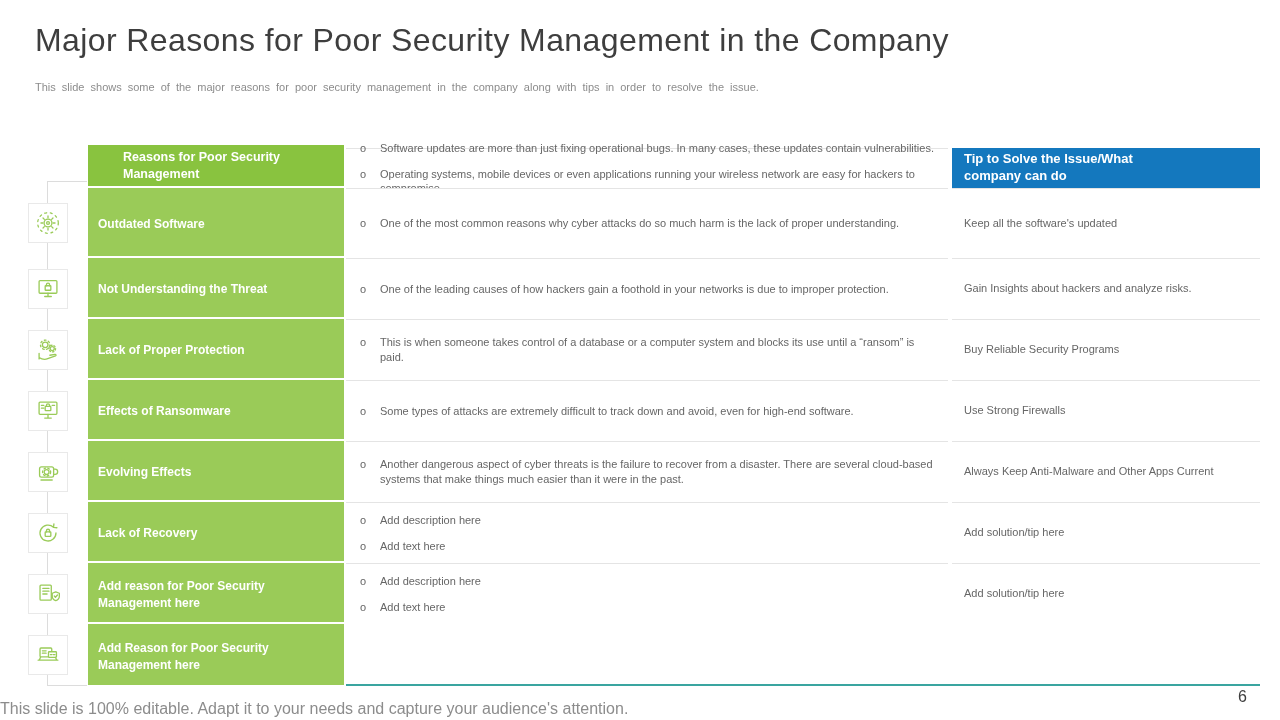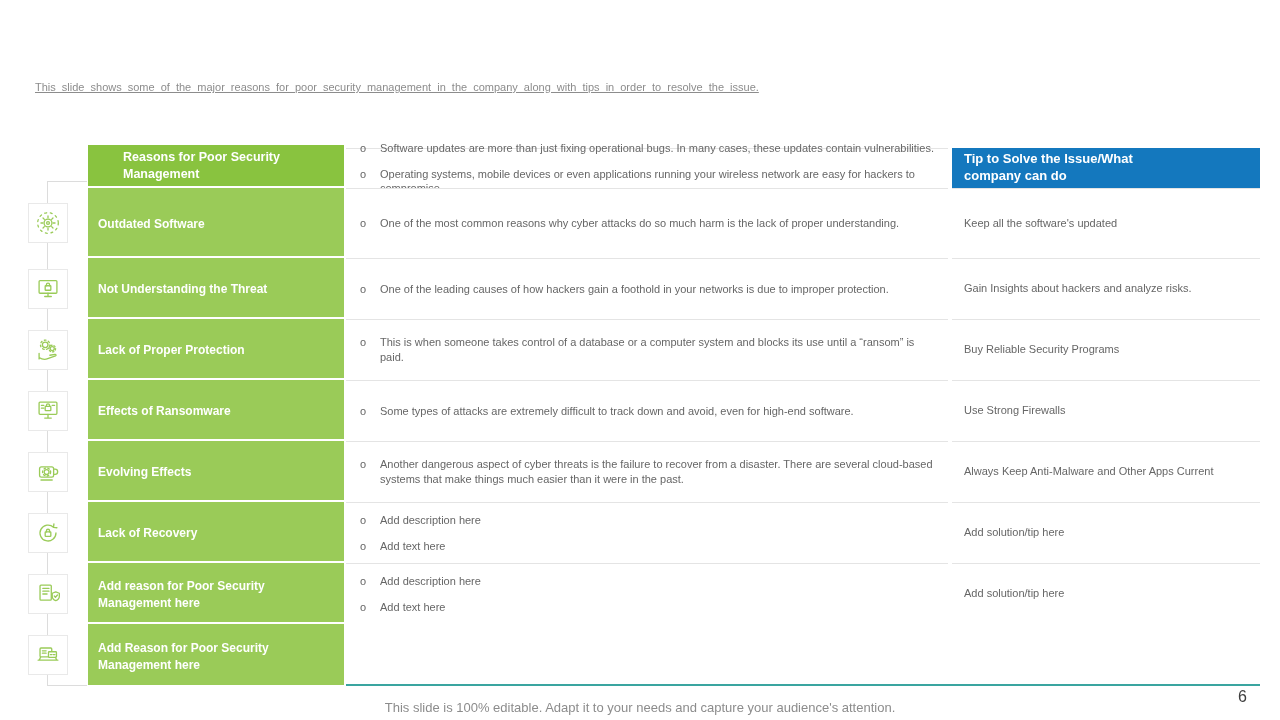--- a/index.html
+++ b/index.html
@@ -1,21 +1,21 @@
 <!DOCTYPE html>
 <html style="--green-header: #89C33F; --green-row: #9ACB58; --blue-header: #1478BE; --teal-line: #3AA5A0;"><head>
 <meta charset="utf-8">
 <style>
   * { margin:0; padding:0; box-sizing:border-box; }
   html,body { width:1280px; height:720px; }
   body { font-family:"Liberation Sans", sans-serif; background:#fff; }
   .slide { position:relative; width:1280px; height:720px; background:#fff; overflow:hidden; }
 
   .title { position:absolute; left:35px; top:22px; font-size:32px; font-weight:500; color:#3E3E3E; letter-spacing:.4px; }
-  .subtitle { position:absolute; left:35px; top:81px; font-size:11px; color:#8C8C8C; word-spacing:3px;text-decoration:underline; }
+  .subtitle { position:absolute; left:35px; top:81px; font-size:11px; color:#8C8C8C; word-spacing:3px; }
 
   .rail-v { position:absolute; left:47px; top:181px; width:1px; height:505px; background:#DCDCDC; }
   .rail-h { position:absolute; height:1px; background:#DCDCDC; }
   .rail-h-top { left:47px; top:181px; width:40px; }
   .rail-h-bot { left:47px; top:685px; width:40px; }
 
   .icon-rail { position:absolute; left:28px; top:188px; width:40px; display:grid; grid-template-rows:70px repeat(7,61px); }
   .icon-slot { display:flex; align-items:center; justify-content:center; }
   .icon-box { width:40px; height:40px; background:#fff; border:1px solid #E9E9E9; display:flex; align-items:center; justify-content:center; }
   .icon-box svg { width:30px; height:30px; stroke:var(--green-row,#9ACB58); fill:none; stroke-width:1.4; stroke-linecap:round; stroke-linejoin:round; }
@@ -35,27 +35,28 @@
   .col-reasons > div:last-child { border-bottom:none; }
 
   .body-cell { border-top:1px solid #E4E4E4; background:#fff; }
   .desc-cell { display:flex; flex-direction:column; justify-content:center; gap:11px; padding:4px 14px 4px 12px; }
   .bullet { display:flex; font-size:11px; color:#666; line-height:1.32; }
   .marker { width:22px; flex:0 0 22px; padding-left:2px; }
   .btext { flex:1; }
   .tip-cell { display:flex; align-items:center; font-size:11px; color:#666; line-height:1.4; padding:4px 10px 4px 12px; }
 
   .teal-bar { position:absolute; left:346px; top:684px; width:914px; height:2px; background:var(--teal-line,#3AA5A0); }
-  .footer { position:absolute; left:0; top:700px; width:1280px; text-align:center; font-size:13px; color:#8C8C8C; }
+  .footer { position:absolute; left:0; top:700px; width:1280px; text-align:left; font-size:16px; color:#8C8C8C; }
   .page-num { position:absolute; right:33px; top:688px; font-size:16px; color:#3E3E3E; }
 </style>
 </head>
 <body>
 
 <div class="slide">
+  <div class="title">Major Reasons for Poor Security Management in the Company</div>
   <div class="subtitle">This slide shows some of the major reasons for poor security management in the company along with tips in order to resolve the issue.</div>
 
   <div class="rail-v"></div>
   <div class="rail-h rail-h-top"></div>
   <div class="rail-h rail-h-bot"></div>
   <div class="icon-rail">
       <div class="icon-slot">
         <div class="icon-box">
           <svg viewBox="0 0 32 32">
             <circle cx="16" cy="16" r="4.2"></circle>

